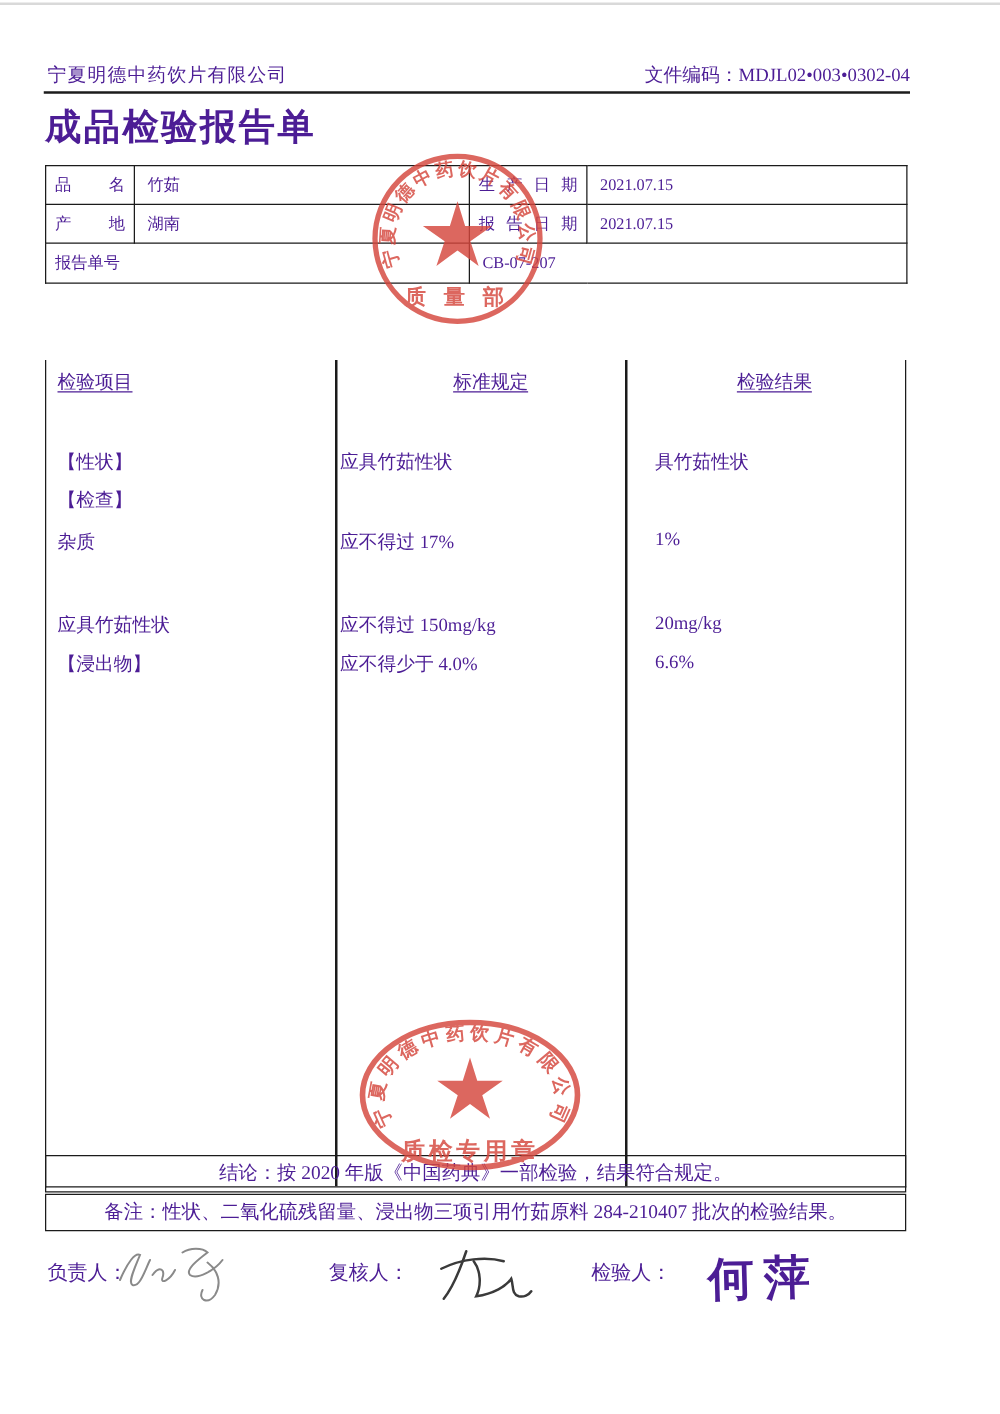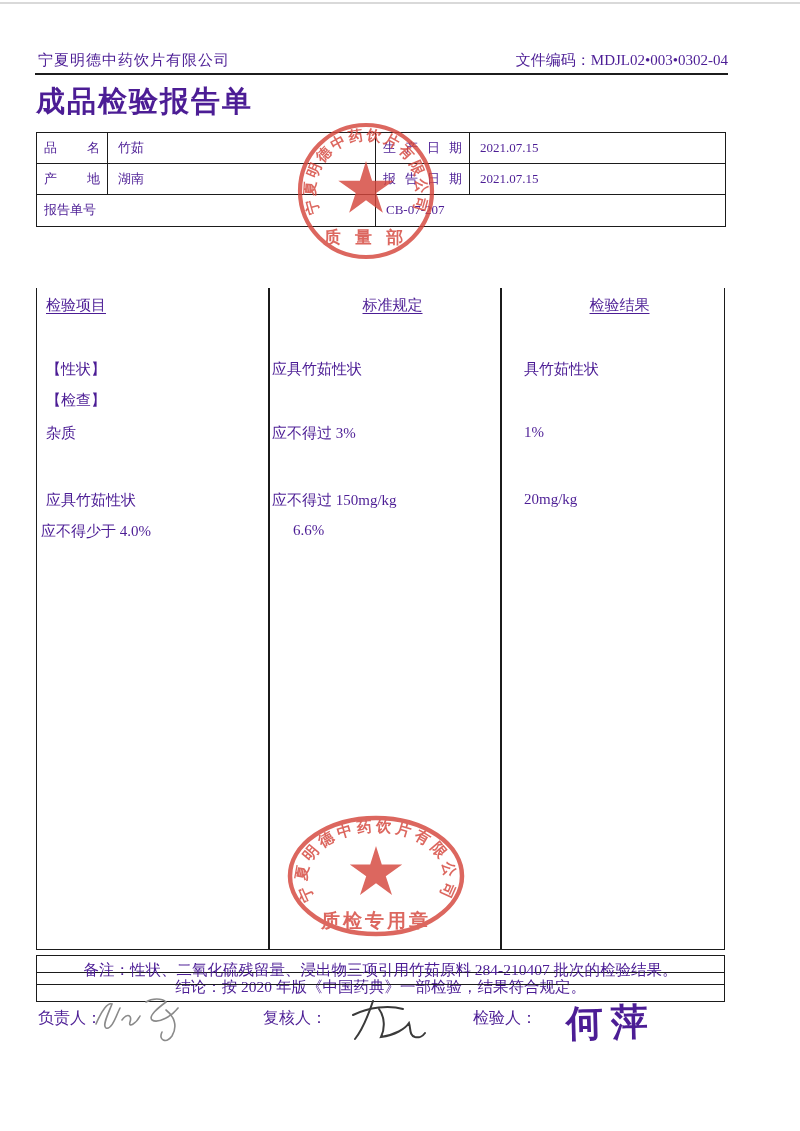--- a/index.html
+++ b/index.html
@@ -22,21 +22,21 @@
   .vdiv{position:absolute;top:0;bottom:0;width:1.6px;background:#1b1b1b;}
   .irow{position:absolute;left:0;width:100%;display:flex;font-size:15px;}
   .irow .c1{width:231px;box-sizing:border-box;padding-left:9px;}
   .irow .c2{width:232px;box-sizing:border-box;padding-left:4px;}
   .irow .c3{width:222px;box-sizing:border-box;padding-left:24px;}
   .ihead .c2,.ihead .c3{text-align:center;padding-left:17px;}
   .ihead u{text-underline-offset:3px;}
 
   .band{left:36px;width:689px;height:30px;border:1.6px solid #1b1b1b;box-sizing:border-box;
         text-align:center;line-height:28px;font-size:15.5px;background:transparent;}
-  .concl{top:924px;margin-top:48px;}
+  .concl{top:924px;}
   .remark{top:955px;}
 
   .sig-label{top:1008px;font-size:16px;}
   .inspector-name{left:566px;top:998px;font-size:37px;font-weight:bold;transform:rotate(-1.5deg);letter-spacing:8px;}
 
   .stamp{opacity:.82;pointer-events:none;}
   svg text{font-family:"Liberation Serif","DejaVu Serif",serif;}
 </style>
 </head>
 <body>
@@ -101,29 +101,30 @@
       <div class="c2">应具竹茹性状</div>
       <div class="c3">具竹茹性状</div>
     </div>
     <div class="irow" style="top:103px">
       <div class="c1">【检查】</div>
       <div class="c2"></div>
       <div class="c3"></div>
     </div>
     <div class="irow" style="top:136px">
       <div class="c1">杂质</div>
-      <div class="c2">应不得过 3%</div>
+      <div class="c2">应不得过 17%</div>
       <div class="c3">1%</div>
     </div>
     <div class="irow" style="top:203px">
       <div class="c1">应具竹茹性状</div>
       <div class="c2">应不得过 150mg/kg</div>
       <div class="c3">20mg/kg</div>
     </div>
     <div class="irow" style="top:234px">
+      <div class="c1">【浸出物】</div>
       <div class="c2">应不得少于 4.0%</div>
       <div class="c3">6.6%</div>
     </div>
   </div>
 
   <div class="abs band concl">结论：按 2020 年版《中国药典》一部检验，结果符合规定。</div>
   <div class="abs band remark">备注：性状、二氧化硫残留量、浸出物三项引用竹茹原料 284-210407 批次的检验结果。</div>
 
   <div class="abs sig-label" style="left:38px">负责人：</div>
   <div class="abs sig-label" style="left:263px">复核人：</div>

